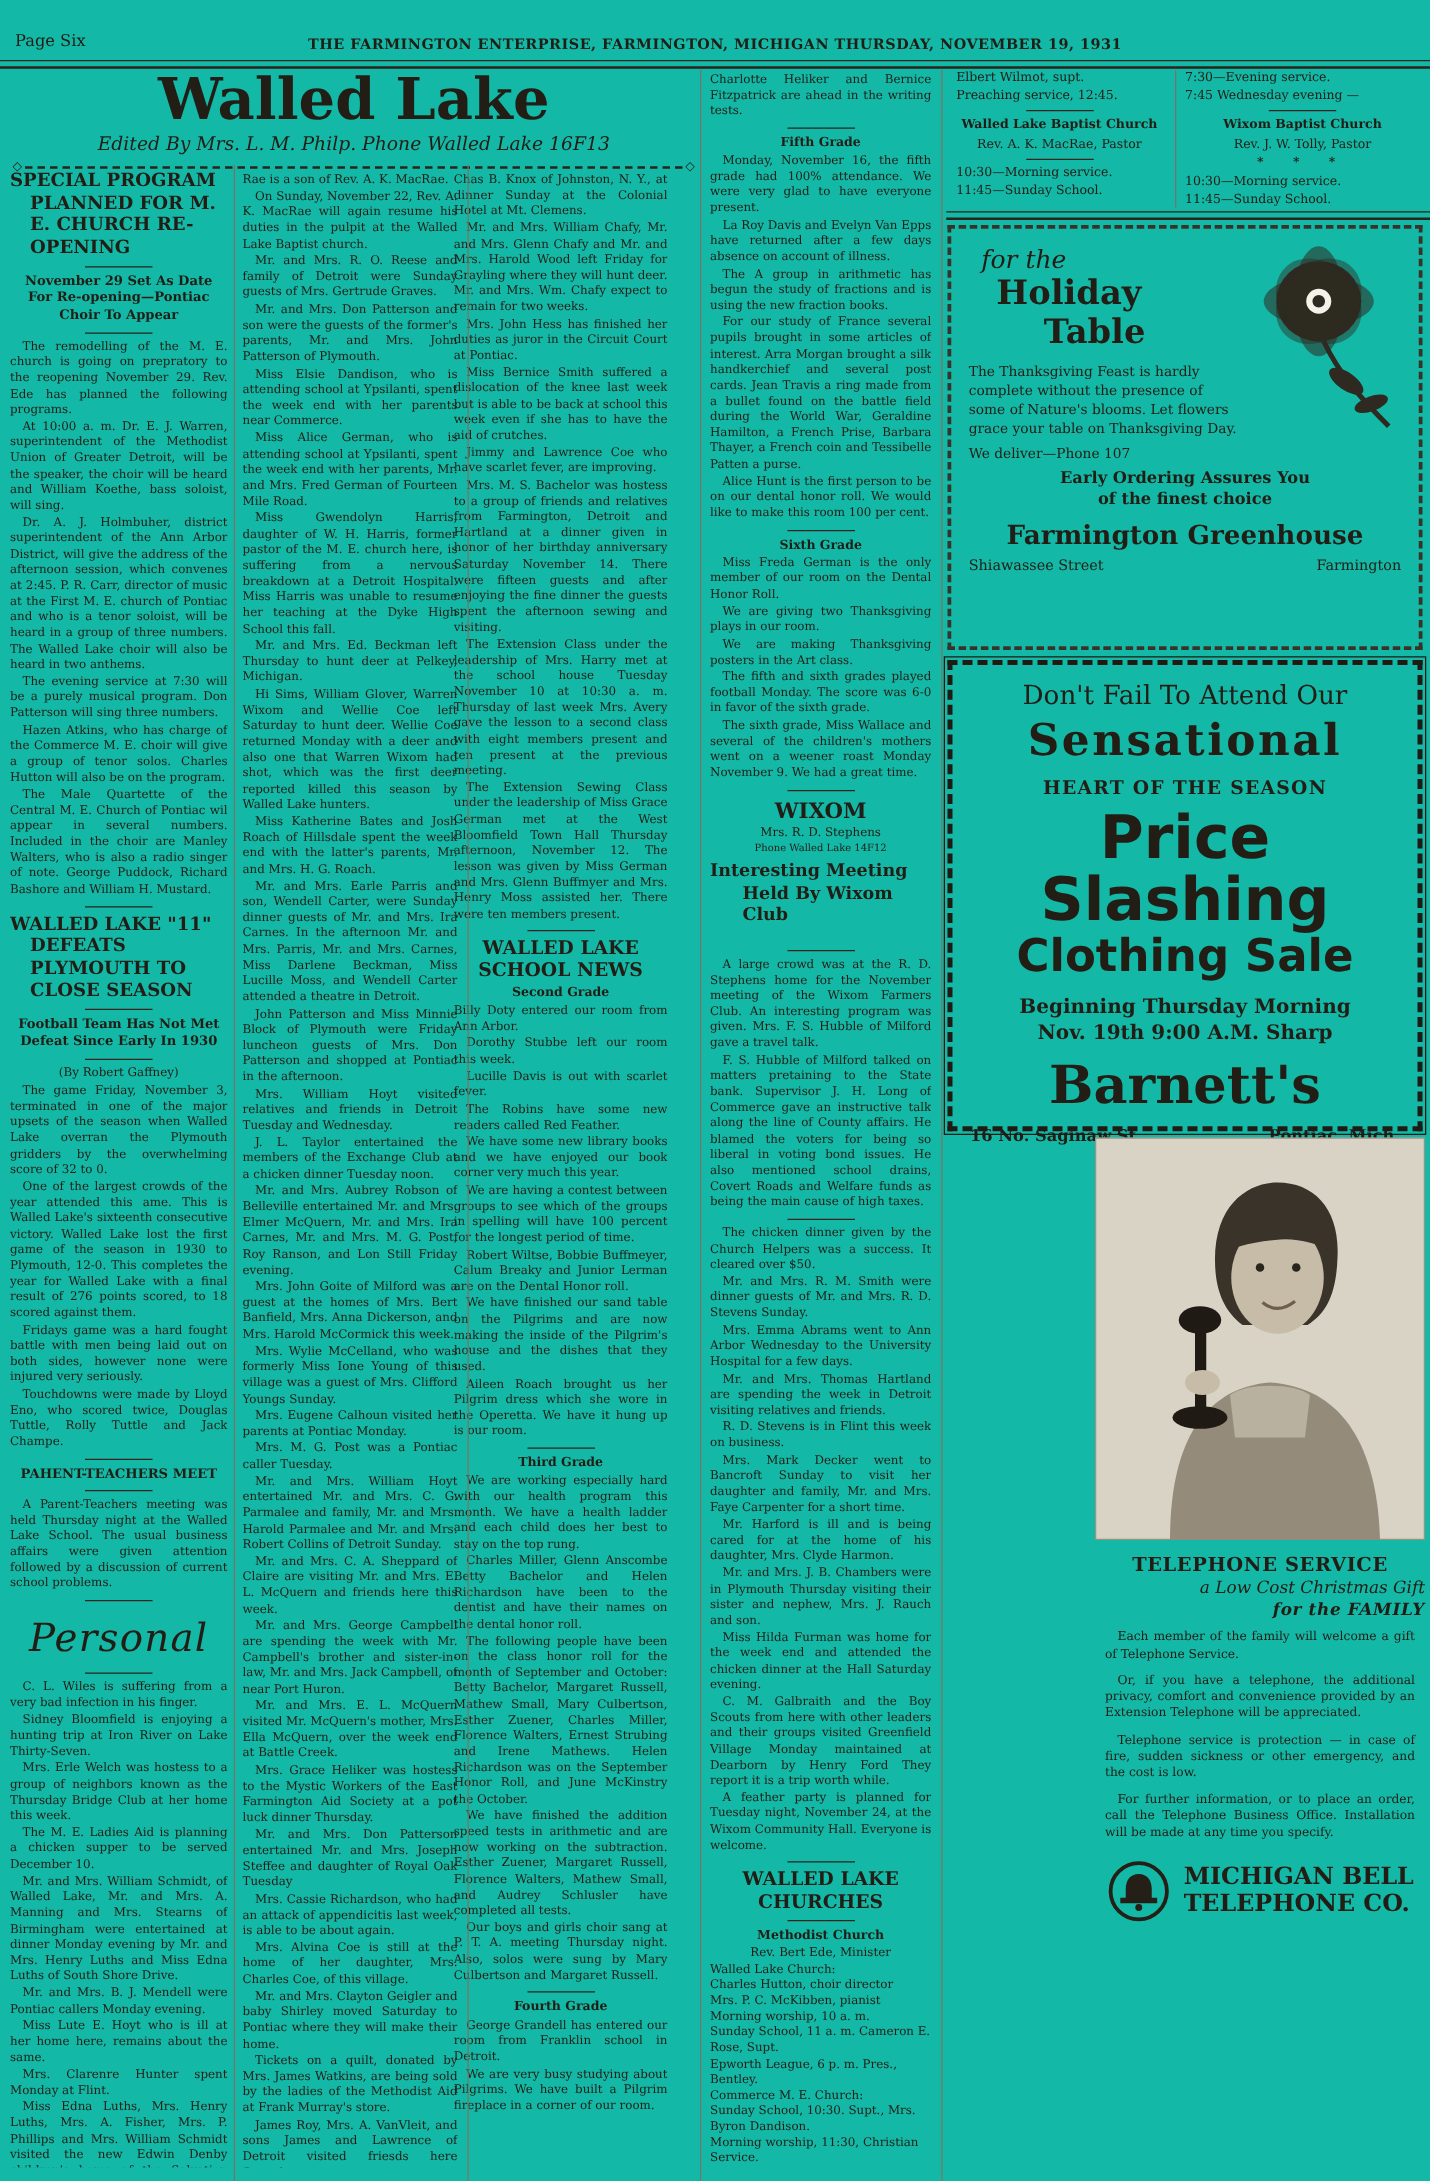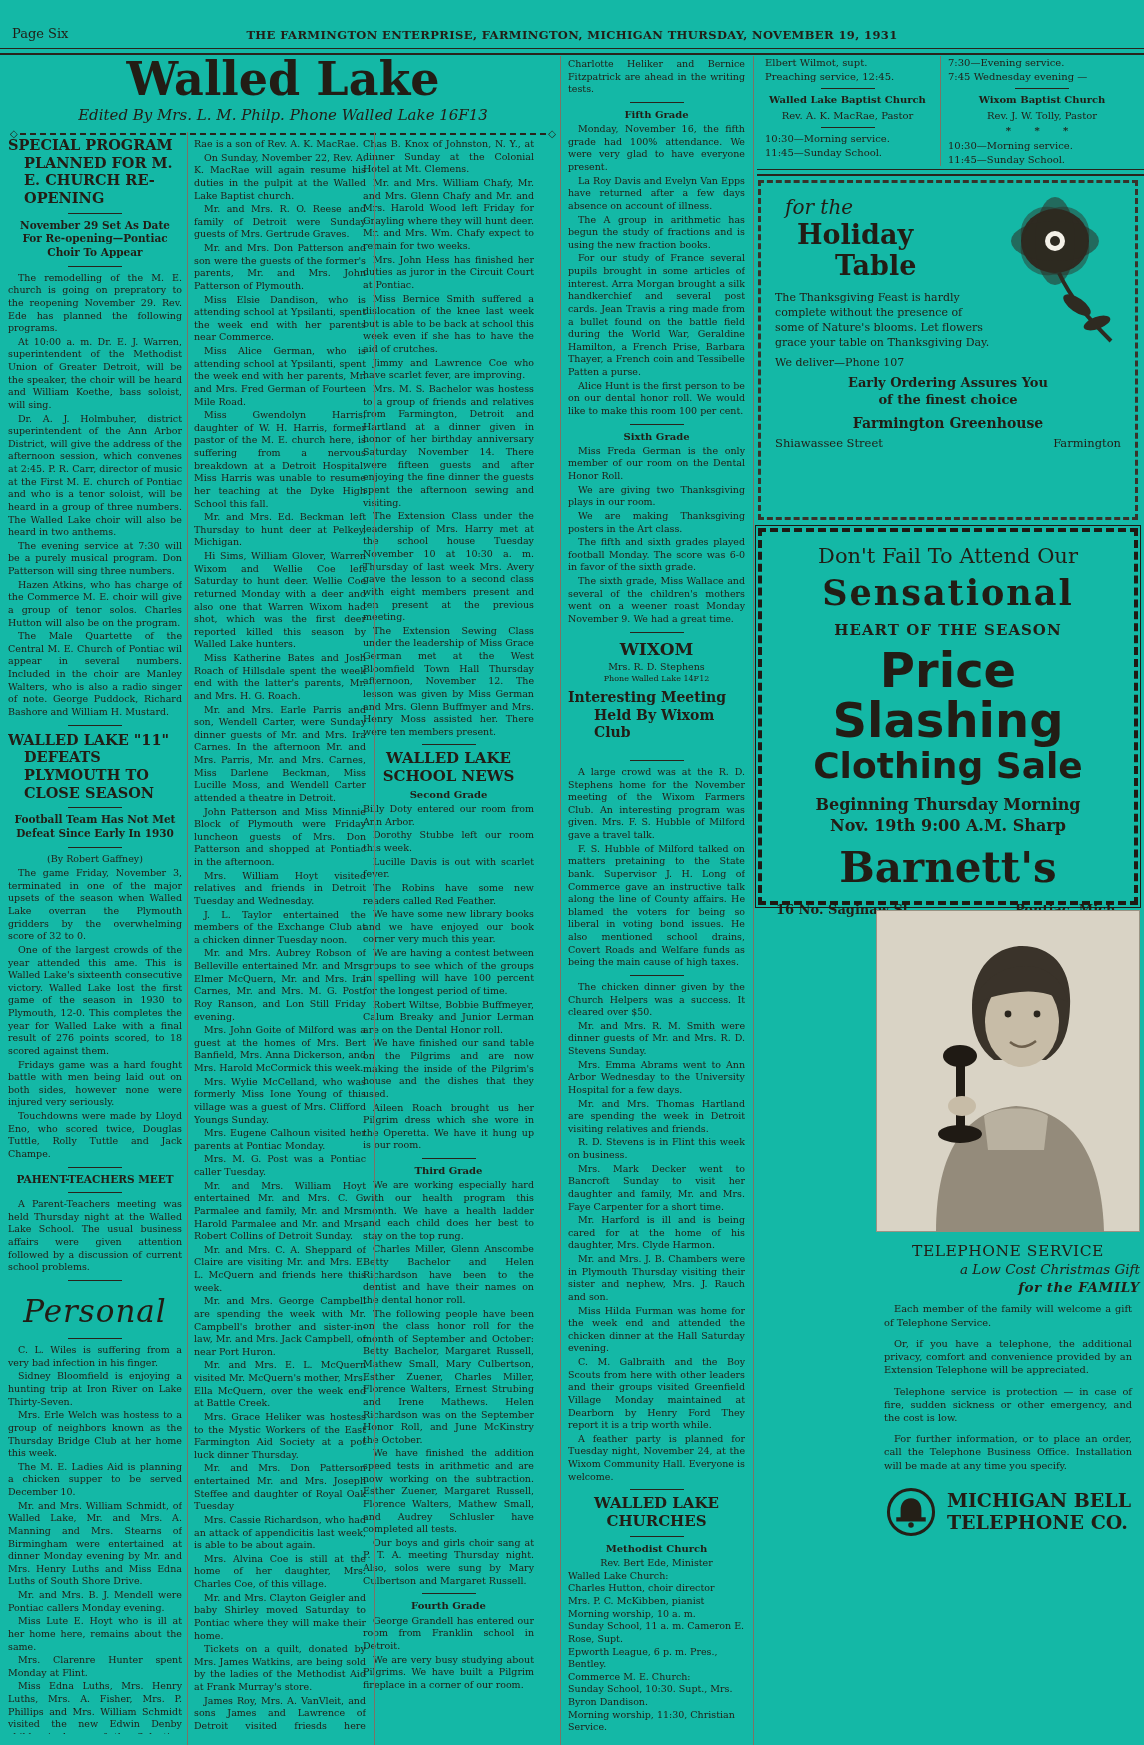--- a/index.html
+++ b/index.html
@@ -41,37 +41,37 @@
   .ad{box-sizing:border-box;position:absolute;}
   .ad-greenhouse{left:758px;top:180px;width:380px;height:340px;border:3px dashed #38332a;padding:12px 14px;}
   .gh-flower{position:absolute;right:8px;top:6px;}
   .gh-l1{font-size:20px;font-style:italic;margin-left:10px;}
   .gh-l2{font-size:27px;font-weight:bold;margin-left:22px;}
   .gh-l3{font-size:27px;font-weight:bold;margin-left:60px;}
   .gh-body{width:218px;font-size:11px;line-height:1.35;margin-top:10px;text-align:left;}
   .gh-deliver{font-size:11px;margin-top:6px;}
   .gh-early{font-size:13px;font-weight:bold;text-align:center;line-height:1.3;}
   .gh-early1{margin-top:6px;}
-  .gh-name{font-size:14px;font-weight:bold;text-align:center;margin-top:6px;}
+  .gh-name{font-size:21px;font-weight:bold;text-align:center;margin-top:6px;}
   .gh-addr{display:flex;justify-content:space-between;font-size:11.5px;margin-top:5px;}
   
   .ad-barnett{left:758px;top:528px;width:380px;height:377px;border:4px dashed #1f1a13;outline:1.5px solid #1f1a13;outline-offset:2px;text-align:center;padding:10px 8px;}
   .bt-l1{font-size:21px;margin-top:2px;}
   .bt-l2{font-size:35px;font-weight:bold;letter-spacing:2px;margin-top:4px;}
   .bt-l3{font-size:15px;font-weight:bold;letter-spacing:1px;margin-top:8px;}
   .bt-l4{font-family:"DejaVu Sans",sans-serif;font-size:48px;font-weight:bold;margin-top:6px;line-height:1.05;}
   .bt-l5{font-family:"DejaVu Sans",sans-serif;font-size:36px;font-weight:bold;line-height:1.1;}
   .bt-l6{font-size:16px;font-weight:bold;margin-top:10px;}
   .bt-l7{font-size:16px;font-weight:bold;margin-top:2px;}
   .bt-name{font-size:42px;font-weight:bold;margin-top:8px;}
   .bt-addr{display:flex;justify-content:space-between;font-size:13px;font-weight:bold;margin-top:10px;padding:0 6px;}
   
   .ad-bell{left:876px;top:910px;width:264px;height:740px;}
   .bell-photo{width:264px;height:322px;display:block;}
-  .bell-title{font-size:15.5px;font-weight:normal;text-align:center;margin-top:10px;letter-spacing:.5px;}
+  .bell-title{font-size:15.5px;font-weight:bold;text-align:center;margin-top:10px;letter-spacing:.5px;}
   .bell-sub{font-size:13.5px;font-style:italic;text-align:right;line-height:1.35;}
   .bell-sub b{letter-spacing:.5px;}
   .bell-paras{padding:6px 8px 0;}
   .bell-p{font-size:9.8px;line-height:1.35;text-align:justify;margin:0 0 8px;text-indent:10px;}
   .bell-footer{display:flex;align-items:center;justify-content:center;gap:10px;margin-top:14px;}
   .bell-co{font-size:19px;font-weight:bold;line-height:1.15;text-align:left;}
 </style>
 </head>
 <body>
 

